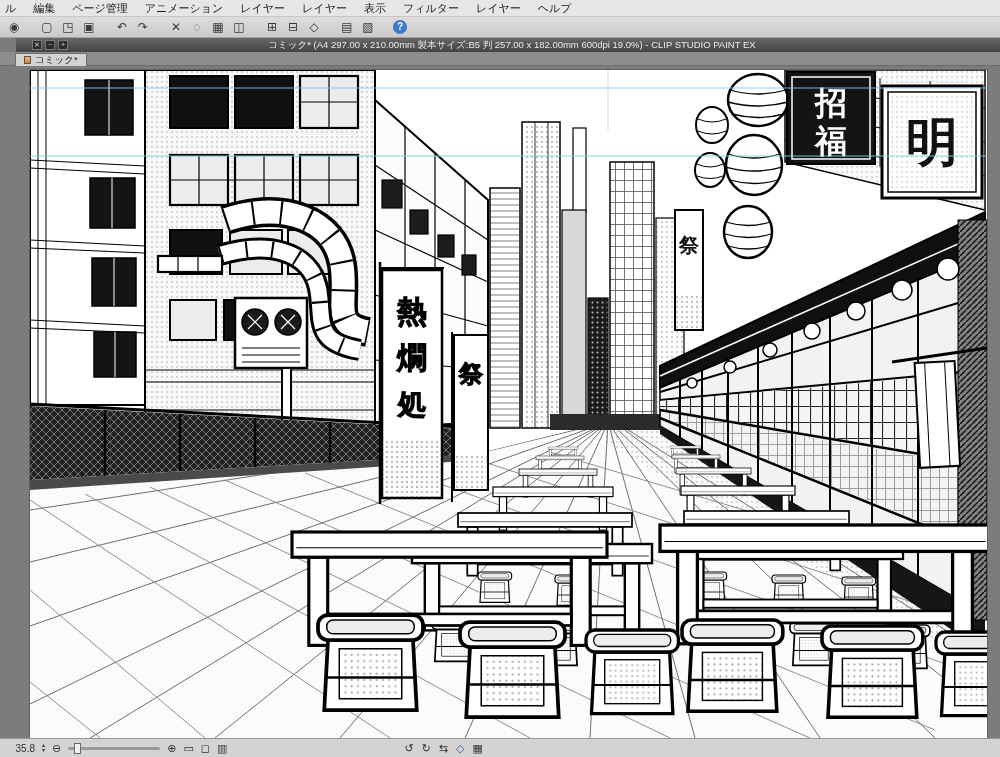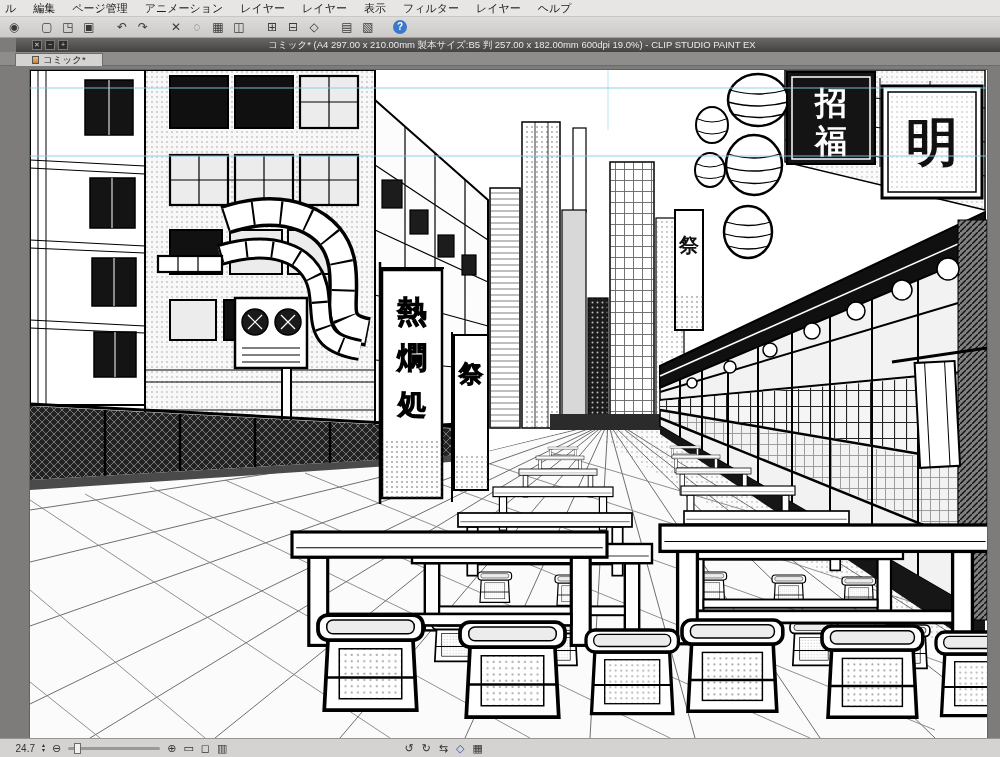--- a/index.html
+++ b/index.html
@@ -13,21 +13,21 @@
   .tool-icon{width:16px;text-align:center;cursor:pointer;line-height:20px;}
   .tool-sep{width:7px;}
   .tool-icon.help{width:14px;height:14px;line-height:14px;border-radius:50%;background:#3a78c9;color:#fff;font-size:10px;font-weight:bold;}
 
   .title-bar{position:absolute;left:16px;top:38px;width:100%;height:14px;background:linear-gradient(#696666,#454242);display:flex;align-items:center;color:#e9e9e9;font-size:9.5px;}
   .win-btns{display:flex;gap:3px;margin-left:16px;}
   .win-btn{width:10px;height:10px;background:#2e2c2c;border:1px solid #7a7878;color:#cfcfcf;font-size:7px;line-height:8px;text-align:center;cursor:pointer;}
   .title-text{flex:1;text-align:center;margin-right:60px;white-space:nowrap;overflow:hidden;}
 
   .tab-bar{position:absolute;left:0;top:52px;width:100%;height:14px;background:#8f8c8c;border-bottom:1px solid #6e6b6b;}
-  .canvas-tab{position:absolute;left:15px;top:1px;height:13px;background:#d5d2d2;border:1px solid #6e6b6b;border-bottom:none;display:flex;align-items:center;gap:4px;padding:0 16px;font-size:9.5px;color:#222;cursor:pointer;}
+  .canvas-tab{position:absolute;left:15px;top:1px;height:13px;background:#d5d2d2;border:1px solid #6e6b6b;border-bottom:none;display:flex;align-items:center;gap:4px;padding:0 8px;font-size:9.5px;color:#222;cursor:pointer;}
   .tab-icon{width:7px;height:8px;background:linear-gradient(#f0c070,#c98030);border:1px solid #555;}
 
   .artwork{position:absolute;left:30px;top:70px;width:957px;height:668px;background:#fff;outline:1px solid #636060;cursor:crosshair;}
   .artwork svg{display:block;width:100%;height:100%;}
 
   .status-bar{position:absolute;left:0;top:738px;width:100%;height:19px;background:#d5d2d2;border-top:1px solid #979494;display:flex;align-items:center;font-size:10px;color:#333;gap:7px;padding:0 10px;}
   .sb-icon{cursor:pointer;font-size:11px;line-height:18px;}
   .zoom-value{min-width:25px;text-align:right;}
   .steppers{display:flex;flex-direction:column;line-height:5px;font-size:6px;cursor:pointer;}
   .slider{position:relative;width:92px;height:3px;background:#9b9898;border-radius:2px;cursor:pointer;}
@@ -334,21 +334,21 @@
 
   <g stroke="#7fd0e8">
     <line x1="0" y1="18" x2="957" y2="18" stroke-width="1" opacity="0.9"></line>
     <line x1="0" y1="86" x2="957" y2="86" stroke-width="1" opacity="0.9"></line>
     <line x1="578" y1="0" x2="578" y2="60" stroke-width="1" opacity="0.55"></line>
   </g>
 </svg>
 </div>
 
 <div class="status-bar">
-  <span class="zoom-value">24.7</span>
+  <span class="zoom-value">35.8</span>
   <span class="steppers">
     <span>▴</span>
     <span>▾</span>
   </span>
   <span class="sb-icon">⊖</span>
   <span class="slider">
     <span class="slider-handle"></span>
   </span>
   <span class="sb-icon">⊕</span>
   <span class="sb-icon">▭</span>

